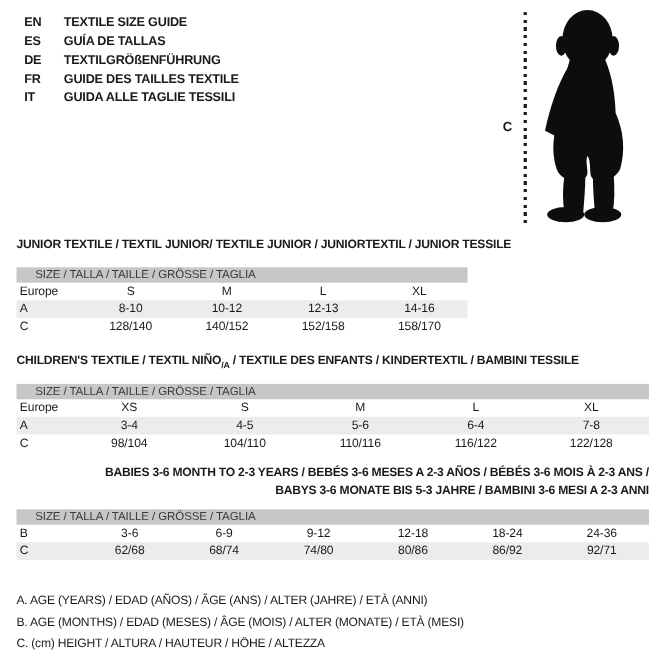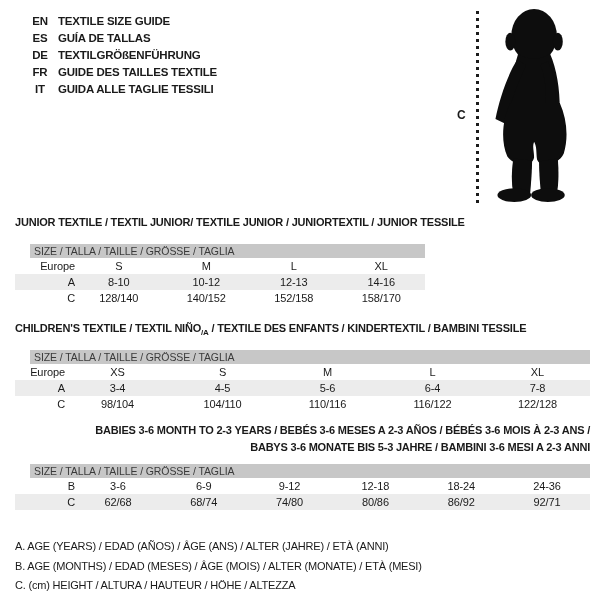--- a/index.html
+++ b/index.html
@@ -7,21 +7,21 @@
   body {
     font-family:"Liberation Sans", sans-serif;
     color:#1a1a1a;
     position:relative;
     overflow:hidden;
     -webkit-font-smoothing:antialiased;
   }
   .page { position:absolute; inset:0; }
 
   
-  .lang-list { position:absolute; top:13px; left:22px;text-align:center; }
+  .lang-list { position:absolute; top:13px; left:22px; }
   .lang-row { display:flex; line-height:17px; font-size:11.5px; font-weight:bold; letter-spacing:-0.2px; }
   .lang-code { width:36px; }
 
   
   .figure { position:absolute; top:8px; left:450px; width:148px; height:200px; }
   .c-label { position:absolute; left:7px; top:100px; font-size:12px; font-weight:bold; }
   .dash-line {
     position:absolute; left:26px; top:3px; width:3px; height:194px;
     background:repeating-linear-gradient(to bottom, #1c1c1c 0 3px, transparent 3px 7px);
   }
@@ -30,26 +30,26 @@
   
   .size-table { position:absolute; left:15px; }
   .t1 { top:216px; width:410px; }
   .t2 { top:322px; width:575px; }
   .t3 { top:424px; width:575px; }
   .tbl-title { font-size:11px; font-weight:bold; letter-spacing:-0.2px; line-height:13px; margin-bottom:11px; white-space:nowrap; }
   .t3 .tbl-title { margin-bottom:10px;text-align:right; }
   .tbl-title sub { font-size:8px; }
   .size-bar {
     height:14px; line-height:14px; background:#c7c7c7; color:#3a3a3a;
-    font-size:10.5px; padding-left:4px; letter-spacing:-0.1px;margin-left:15px;
+    font-size:10.5px; padding-left:17px; letter-spacing:-0.1px;
   }
   .trow { display:flex; height:16px; line-height:16px; font-size:11px; letter-spacing:-0.1px; }
   .trow.stripe { background:#ececec; }
   .cell { flex:1 1 0; text-align:center; }
-  .cell.label { flex:0 0 60px; text-align:right; padding-left:3px; }
+  .cell.label { flex:0 0 60px; text-align:left; padding-left:3px; }
   .t2 .cell.label { flex-basis:50px; }
 
   
   .notes { position:absolute; left:15px; top:537px; }
   .note-line { font-size:11px; font-weight:normal; line-height:19.5px; letter-spacing:-0.2px; white-space:nowrap; }
 </style>
 </head>
 <body>
 
 <div class="page">

